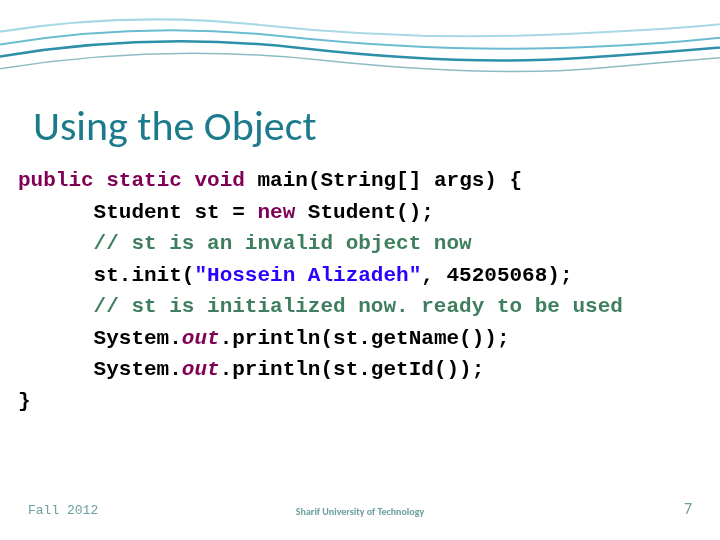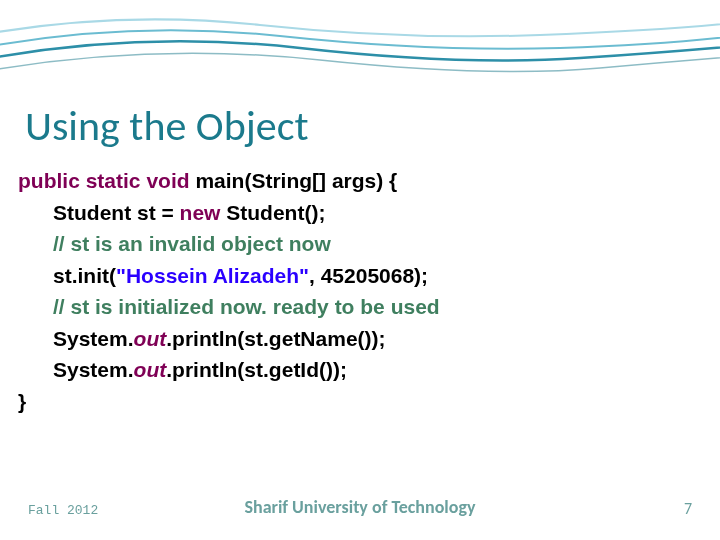--- a/index.html
+++ b/index.html
@@ -11,32 +11,32 @@
   }
   .wave-container {
     position: absolute;
     top: 0; left: 0;
     width: 720px; height: 100px;
     overflow: hidden;
   }
   .title {
     position: absolute;
     top: 100px;
-    left: 25px;
+    left: 33px;
     font-size: 42px;
     font-weight: 400;
     color: #1B7A8C;
     font-family: Calibri, Arial, sans-serif;
   }
   .code-block {
     position: absolute;
     top: 165px;
     left: 18px;
     right: 18px;
-    font-family: Liberation Sans, sans-serif;
+    font-family: Liberation Mono, monospace;
     font-size: 21px;
     font-weight: bold;
     color: #000;
     line-height: 1.5;
     white-space: pre;
   }
   .kw { color: #7F0055; font-weight: bold; }
   .st { color: #7F0055; font-style: italic; font-weight: bold; }
   .cm { color: #3F7F5F; }
   .str { color: #2A00FF; }
@@ -47,21 +47,21 @@
     font-size: 13px;
     color: #6aa09e;
     font-family: Liberation Mono, monospace;
   }
   .footer-center {
     position: absolute;
     left: 0;
     right: 0;
     bottom: 22px;
     text-align: center;
-    font-size: 18px;
+    font-size: 10px;
     color: #6aa09e;
     font-weight: bold;
     font-family: Calibri, Arial, sans-serif;
   }
   .footer-right {
     position: absolute;
     right: 28px;
     bottom: 22px;
     font-size: 16px;
     color: #6aa09e;

